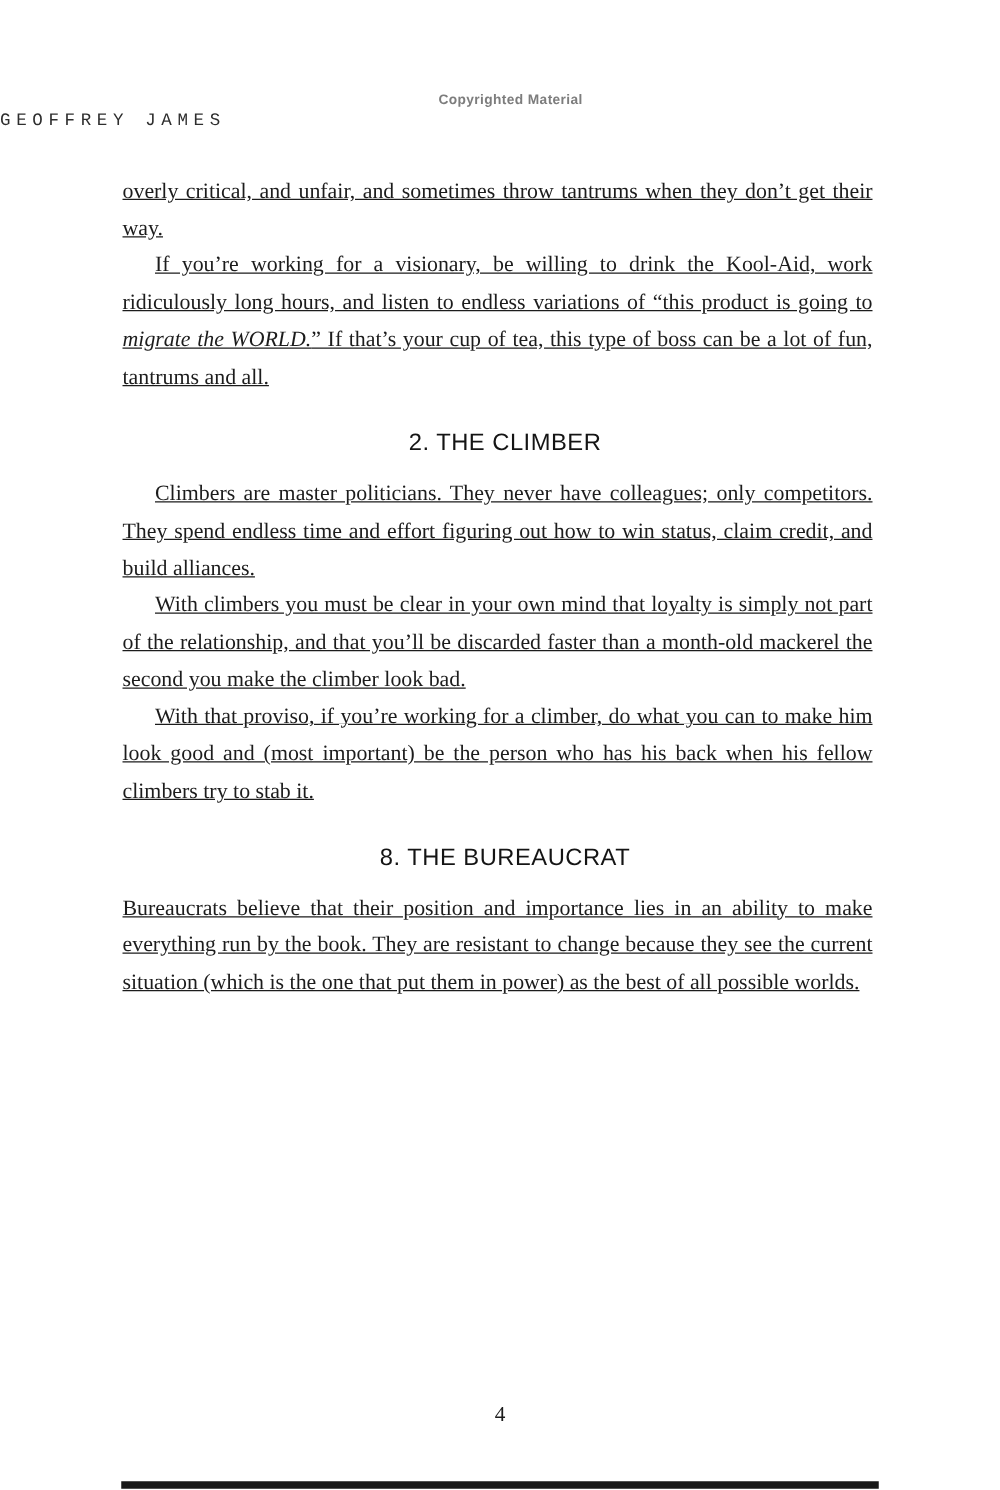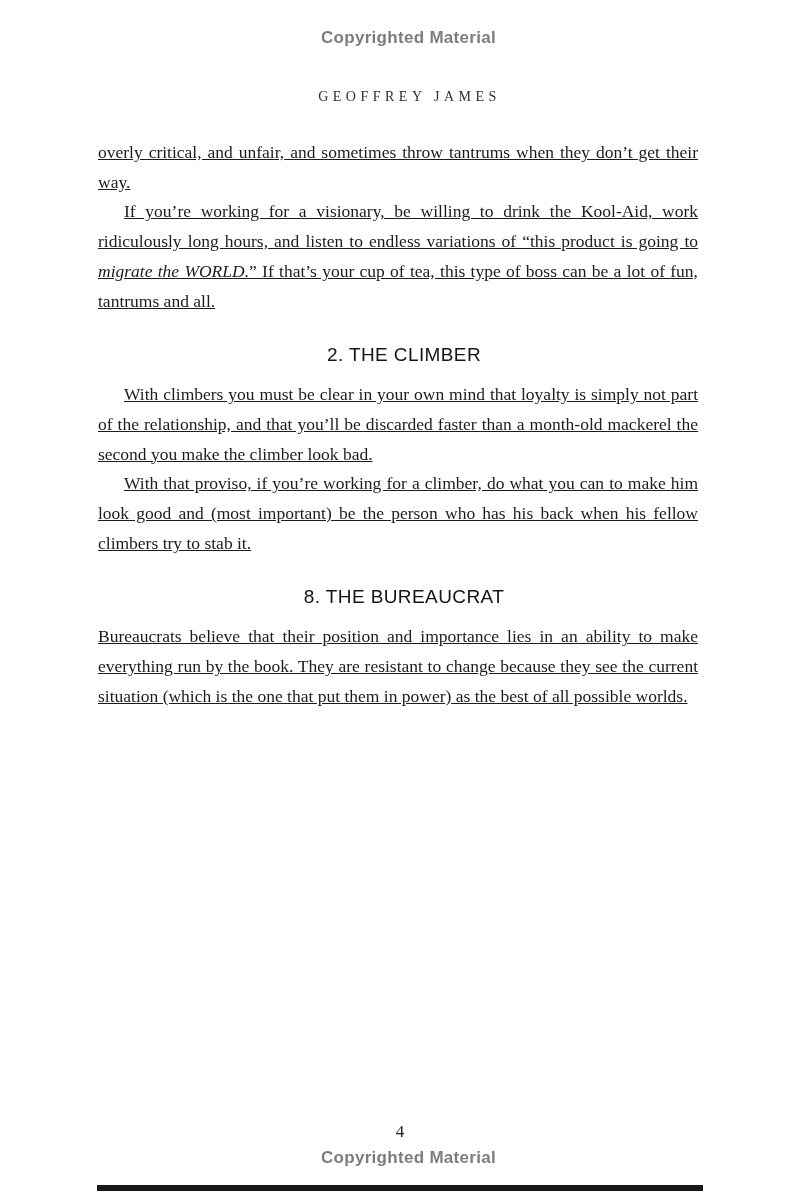--- a/index.html
+++ b/index.html
@@ -14,38 +14,38 @@
     background: #ffffff;
     overflow: hidden;
     margin: 0 auto;
   }
   .copyright {
     position: absolute;
     left: 17px;
     right: 0;
     text-align: center;
     font-family: "Liberation Sans", sans-serif;
-    font-size: 17px;
+    font-size: 11px;
     font-weight: bold;
     color: #7d7d7d;
     letter-spacing: 0.3px;
+    margin-top: 46px;
   }
   .copyright-top { top: 28px; }
   .copyright-bottom { top: 1148px; }
   .author-header {
     position: absolute;
     top: 89px;
     left: 0;
     right: 0;
-    text-align: center;
-    font-family: Liberation Serif, serif;
+    text-align: left;
+    font-family: Liberation Mono, monospace;
     font-size: 14px;
     letter-spacing: 4.5px;
     color: #2e2e2e;
-    padding-left: 19px;
   }
   .book-body {
     position: absolute;
     top: 138px;
     left: 98px;
     width: 600px;
     color: #1c1c1c;
     font-family: "Liberation Serif", "DejaVu Serif", serif;
     font-size: 17.5px;
     line-height: 29.7px;
@@ -97,20 +97,21 @@
 <div class="page">
 
   <div class="copyright copyright-top">Copyrighted Material</div>
 
   <div class="author-header">GEOFFREY JAMES</div>
 
   <div class="book-body">
       <p class="para"><span>overly critical, and unfair, and sometimes throw tantrums when they don’t get their way.</span></p>
       <p class="para indent"><span>If you’re working for a visionary, be willing to drink the Kool-Aid, work ridiculously long hours, and listen to endless variations of “this product is going to </span><span class="italic">migrate the WORLD.</span><span>” If that’s your cup of tea, this type of boss can be a lot of fun, tantrums and all.</span></p>
       <h2 class="section-heading">2. THE CLIMBER</h2>
+      <p class="para indent"><span>Climbers are master politicians. They never have colleagues; only competitors. They spend endless time and effort figuring out how to win status, claim credit, and build alliances.</span></p>
       <p class="para indent"><span>With climbers you must be clear in your own mind that loyalty is simply not part of the relationship, and that you’ll be discarded faster than a month-old mackerel the second you make the climber look bad.</span></p>
       <p class="para indent"><span>With that proviso, if you’re working for a climber, do what you can to make him look good and (most important) be the person who has his back when his fellow climbers try to stab it.</span></p>
       <h2 class="section-heading">8. THE BUREAUCRAT</h2>
       <p class="para"><span>Bureaucrats believe that their position and importance lies in an ability to make everything run by the book. They are resistant to change because they see the current situation (which is the one that put them in power) as the best of all possible worlds.</span></p>
     </div>
 
   <div class="page-number">4</div>
 
   <div class="copyright copyright-bottom">Copyrighted Material</div>
 

